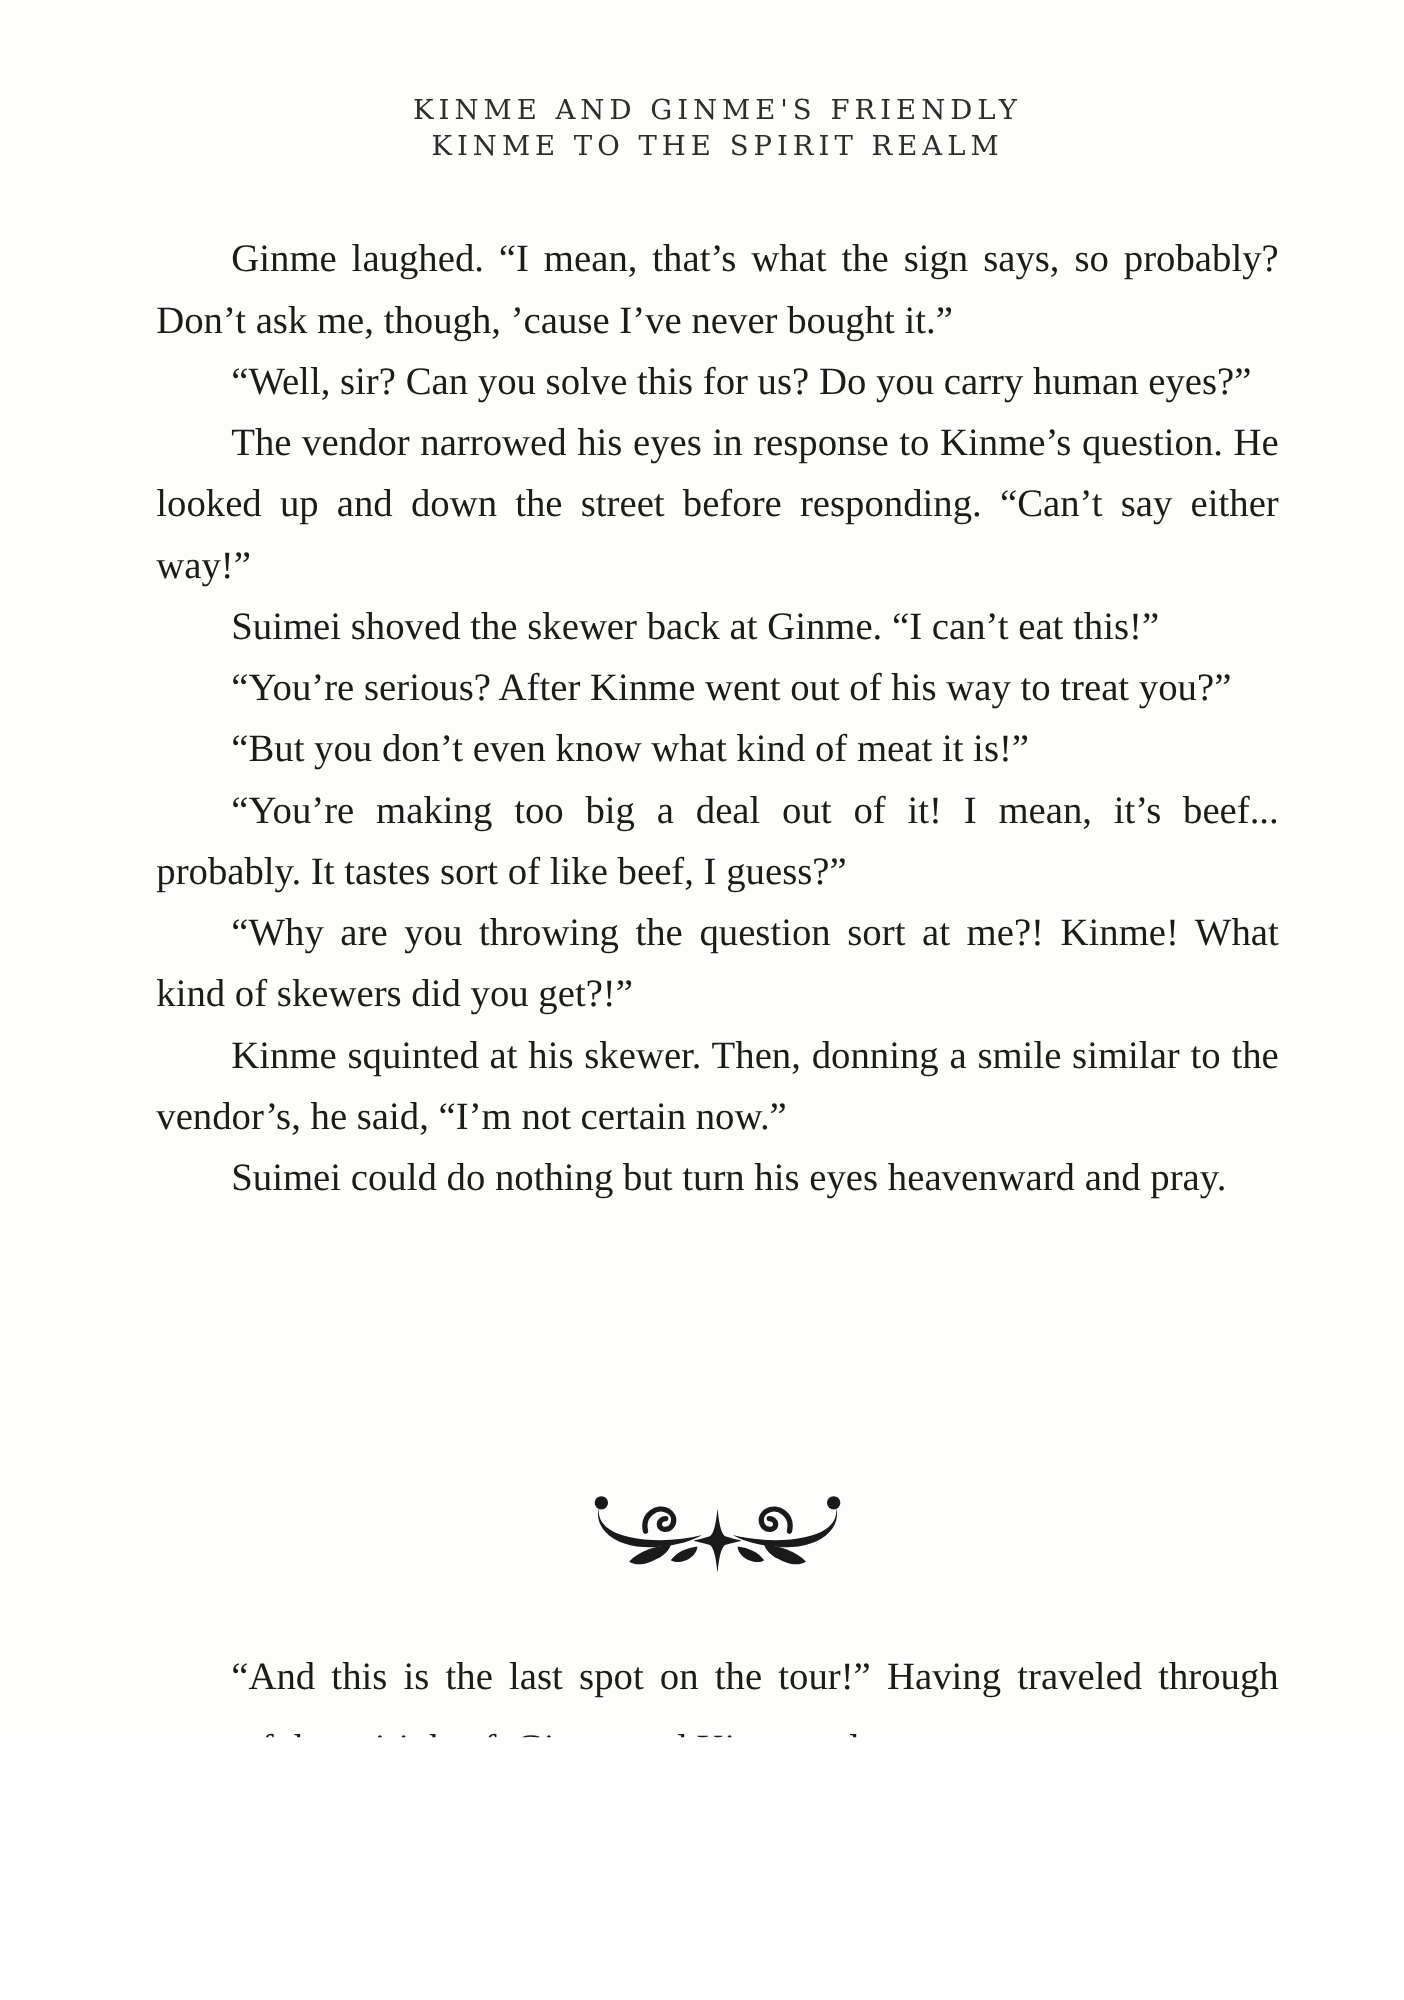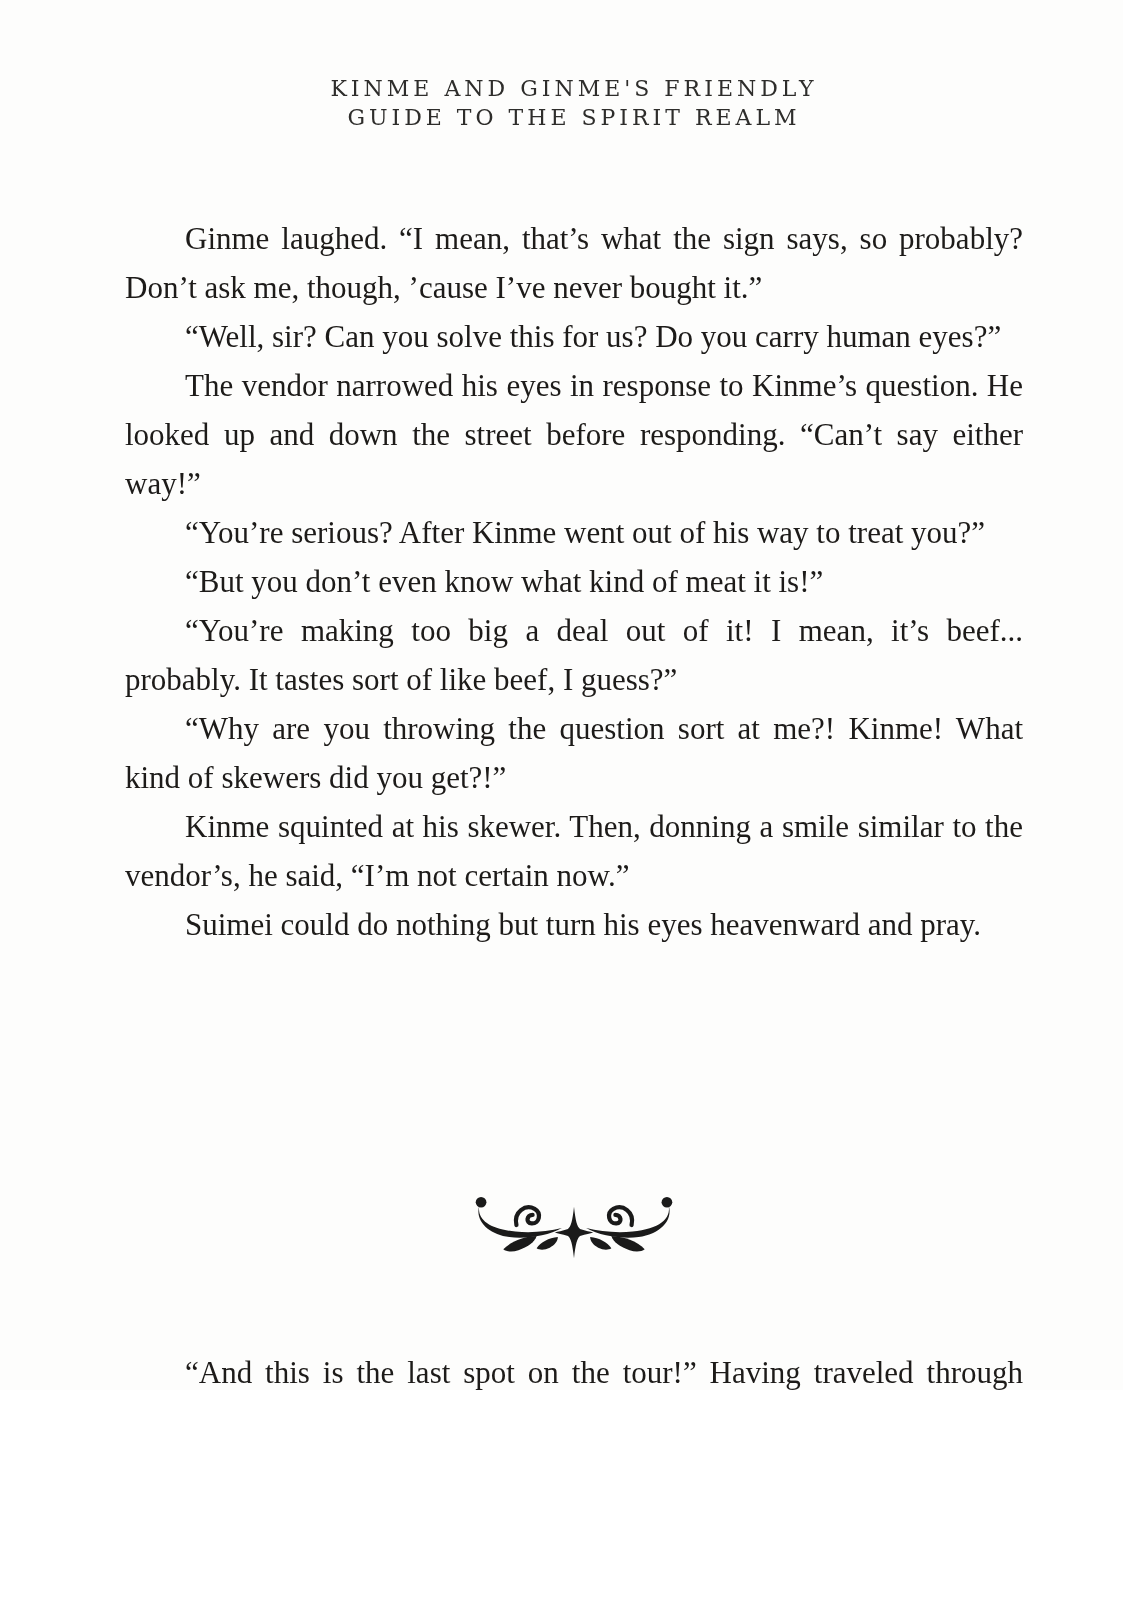--- a/index.html
+++ b/index.html
@@ -28,21 +28,20 @@
     letter-spacing: 4px;
     color: var(--header, #2e2d2b);
   }
   .text-block {
     position: absolute;
     left: 125px;
     width: 898px;
     font-size: 31px;
     text-align: justify;
     color: var(--text, #1d1b19);
-    margin-top: 32px;
   }
   .section1 {
     top: 182px;
     line-height: 49px;
   }
   .section2 {
     top: 1312px;
     line-height: 58px;
   }
   .para {
@@ -70,27 +69,28 @@
     color: var(--text, #1d1b19);
   }
 </style>
 </head>
 <body>
 
 <div class="page">
 
   <div class="running-header">
     <div>KINME AND GINME'S FRIENDLY</div>
-    <div>GUIDE TO THE SPIRIT REALM</div>
+    <div>KINME TO THE SPIRIT REALM</div>
   </div>
 
   <div class="text-block section1">
       <p class="para">Ginme laughed. “I mean, that’s what the sign says, so probably? Don’t ask me, though, ’cause I’ve never bought it.”</p>
       <p class="para">“Well, sir? Can you solve this for us? Do you carry human eyes?”</p>
       <p class="para">The vendor narrowed his eyes in response to Kinme’s question. He looked up and down the street before responding. “Can’t say either way!”</p>
+      <p class="para">Suimei shoved the skewer back at Ginme. “I can’t eat this!”</p>
       <p class="para">“You’re serious? After Kinme went out of his way to treat you?”</p>
       <p class="para">“But you don’t even know what kind of meat it is!”</p>
       <p class="para">“You’re making too big a deal out of it! I mean, it’s beef... probably. It tastes sort of like beef, I guess?”</p>
       <p class="para">“Why are you throwing the question sort at me?! Kinme! What kind of skewers did you get?!”</p>
       <p class="para">Kinme squinted at his skewer. Then, donning a smile similar to the vendor’s, he said, “I’m not certain now.”</p>
       <p class="para">Suimei could do nothing but turn his eyes heavenward and pray.</p>
     </div>
 
   <div class="divider">
     <svg viewBox="0 0 200 64" xmlns="http://www.w3.org/2000/svg" aria-hidden="true">

